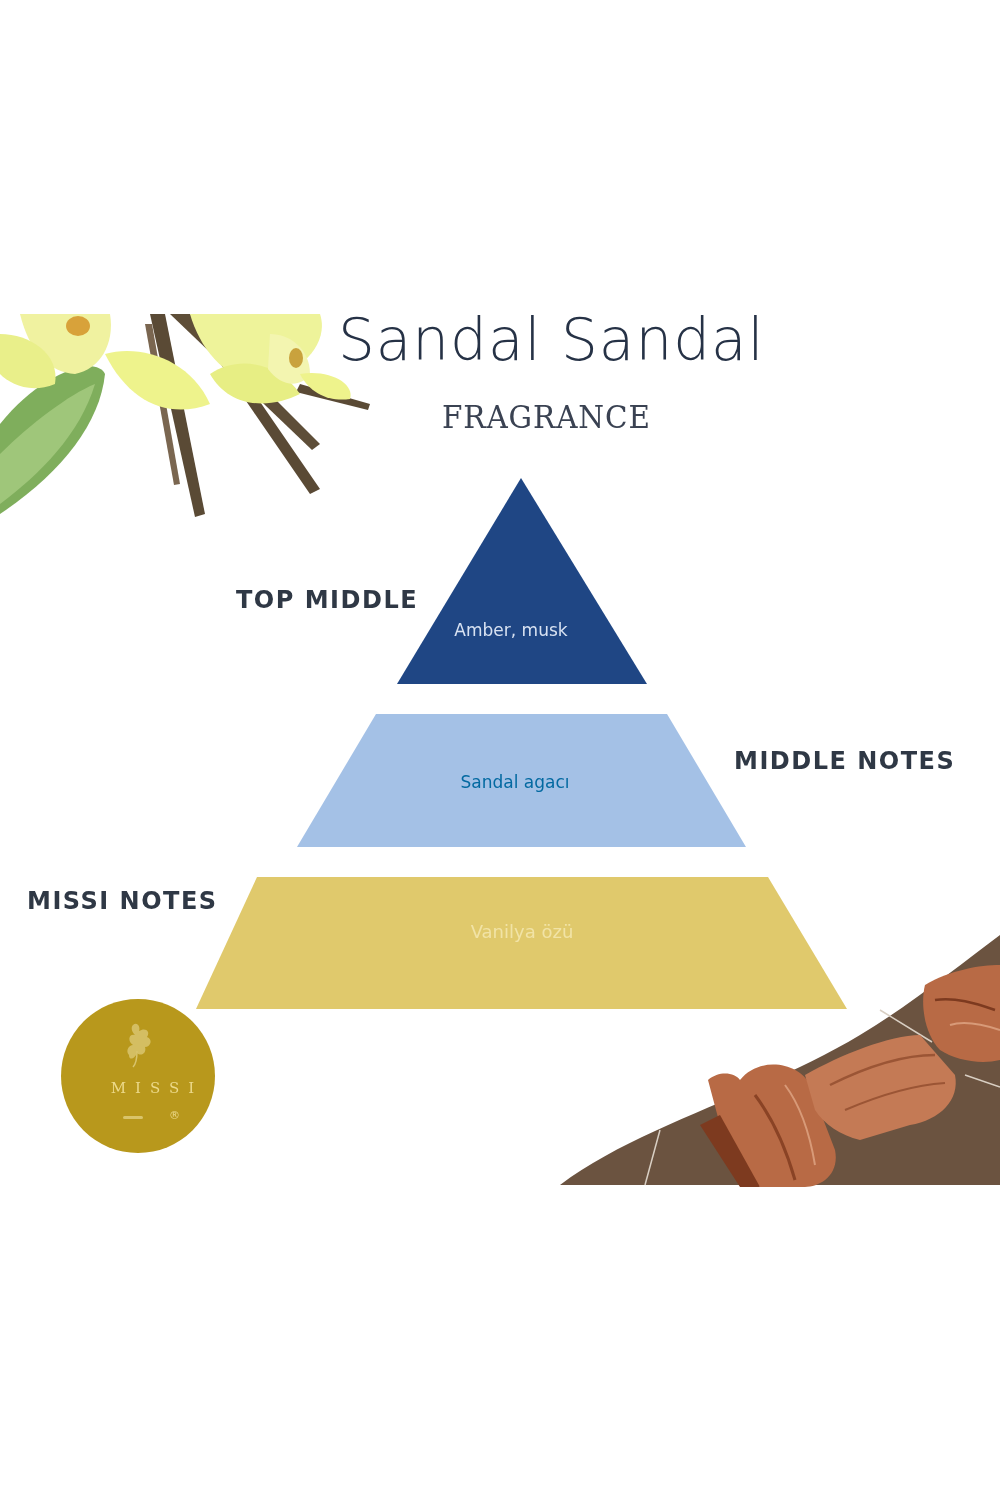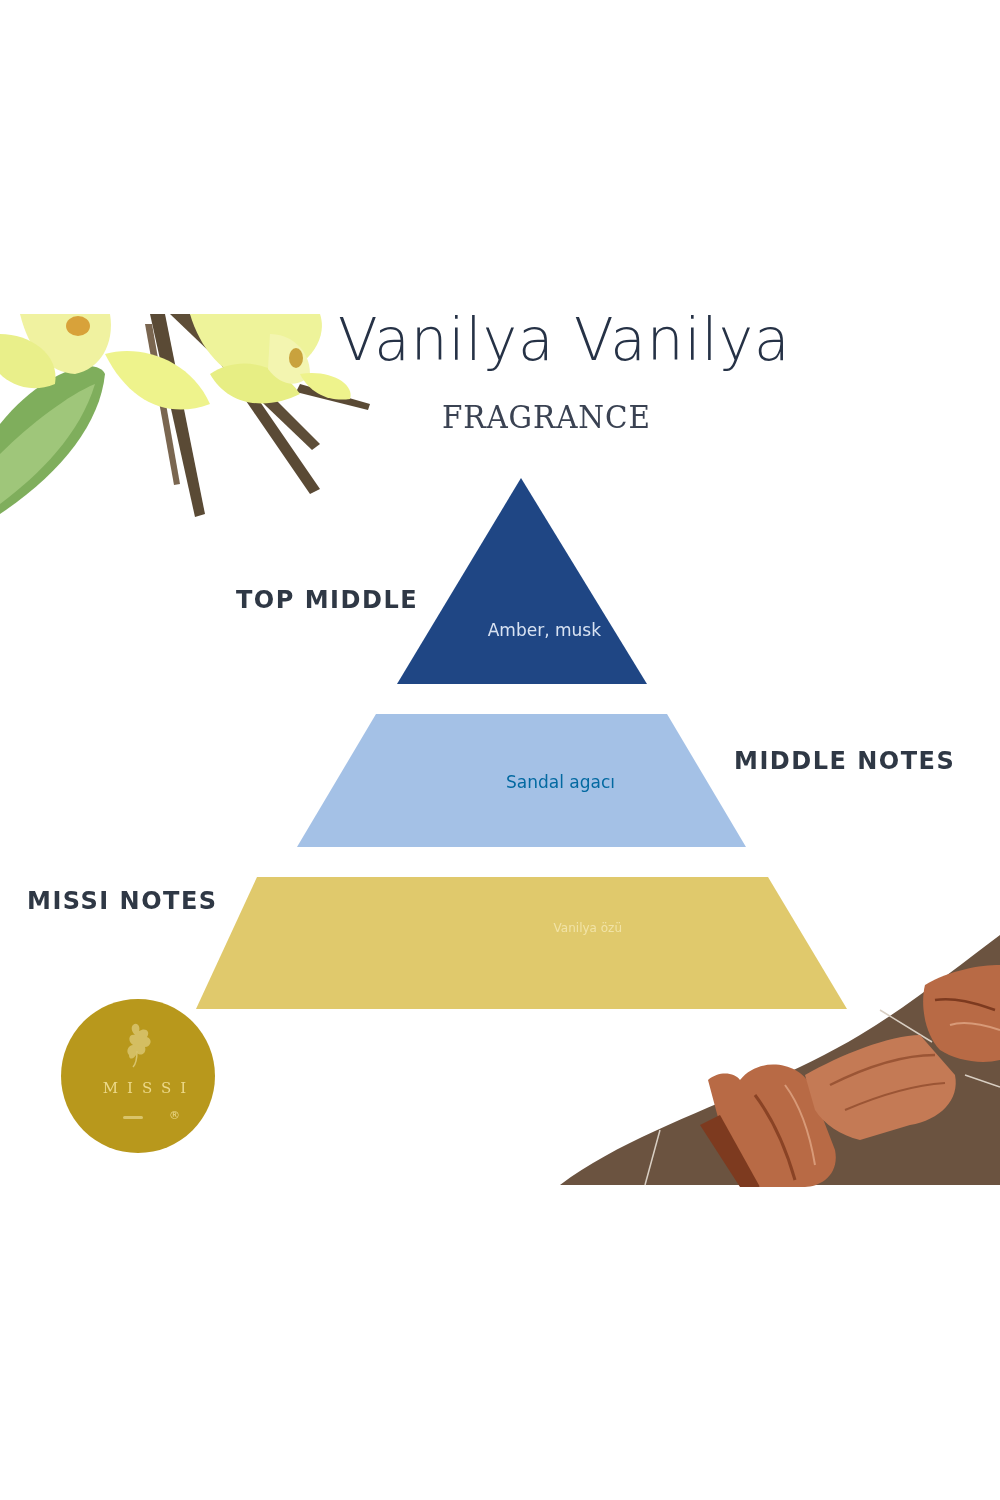--- a/index.html
+++ b/index.html
@@ -20,29 +20,29 @@
       font-family: "DejaVu Serif", serif; font-size: 32px; letter-spacing: 1px;
       color: #3a4252; white-space: nowrap;
       transform: scaleX(0.92); transform-origin: left center;
     }
     .tier-label {
       font-family: "DejaVu Sans", sans-serif; font-weight: bold;
       font-size: 24px; letter-spacing: 1.5px; color: #2f3845; white-space: nowrap;
     }
     .tier-text {
       font-family: "DejaVu Sans", sans-serif; font-size: 17px;
-      text-align: right; white-space: nowrap;
+      text-align: center; white-space: nowrap;
     }
     #pyramid { left: 0; top: 0; }
     #logo {
       left: 61px; top: 999px; width: 154px; height: 154px; border-radius: 50%;
       background: #b8981c;
     }
     #logo-name {
-      left: 8px; width: 154px; top: 80px; text-align: center;
+      left: 16px; width: 154px; top: 80px; text-align: center;
       font-family: "DejaVu Serif", serif; font-size: 15px; letter-spacing: 9px;
       color: #ecd98a; padding-left: 6px; box-sizing: border-box;
     }
     #logo-reg {
       left: 108px; top: 110px; font-size: 11px; color: #ecd98a;
     }
     #logo-sub {
       left: 62px; top: 117px; width: 20px; height: 3px; background: #d9c46a; border-radius: 2px;
     }
   </style>
@@ -64,32 +64,32 @@
   <ellipse cx="78" cy="12" rx="12" ry="10" fill="#d8a23a"></ellipse>
   <path d="M0 20 C30 20 60 40 55 70 C30 80 10 70 0 60 Z" fill="#e9ef8a"></path>
   <path d="M105 40 C140 30 190 45 210 90 C170 105 130 90 105 40 Z" fill="#eef38c"></path>
   <path d="M190 0 L320 0 C330 30 300 60 260 70 C225 65 200 35 190 0 Z" fill="#eef39a"></path>
   <path d="M210 60 C240 40 280 50 300 80 C270 95 230 95 210 60 Z" fill="#e7ee84"></path>
   <path d="M270 20 C290 20 310 35 310 60 C300 75 280 72 268 55 Z" fill="#f3f5b0"></path>
   <ellipse cx="296" cy="44" rx="7" ry="10" fill="#c9a23d"></ellipse>
   <path d="M300 60 C330 55 355 70 350 85 C330 88 310 80 300 60 Z" fill="#eef38c"></path>
 </svg>
 
-<div id="title" class="abs">Vanilya Vanilya</div>
+<div id="title" class="abs">Sandal Sandal</div>
 <div id="subtitle" class="abs">FRAGRANCE</div>
 
 <svg id="pyramid" class="abs" width="1000" height="1500">
   <polygon points="521,478 647,684 397,684" fill="#1f4684"></polygon>
   <polygon points="376,714 667,714 746,847 297,847" fill="#a4c1e6"></polygon>
   <polygon points="257,877 768,877 847,1009 196,1009" fill="#e0c96c"></polygon>
 </svg>
 
 <div class="abs tier-text" style="left:421px;top:620px;width:180px;color:#d8e2f2;">Amber, musk</div>
 <div class="abs tier-text" style="left:415px;top:772px;width:200px;color:#0369a1;">Sandal agacı</div>
-<div class="abs tier-text" style="left:422px;top:921px;width:200px;color:#f1e3a6;font-size:12px;">Vanilya özü</div>
+<div class="abs tier-text" style="left:422px;top:921px;width:200px;color:#f1e3a6;font-size:18px;">Vanilya özü</div>
 
 <div class="abs tier-label" style="left:236px;top:586px;">TOP MIDDLE</div>
 <div class="abs tier-label" style="left:734px;top:747px;">MIDDLE NOTES</div>
 <div class="abs tier-label" style="left:27px;top:887px;">MISSI NOTES</div>
 
 <div id="logo" class="abs">
   <svg class="abs" style="left:62px;top:22px" width="34" height="48" viewBox="0 0 34 48">
     <path d="M10 4 C14 0 18 6 16 10 C22 6 28 10 24 16 C30 18 28 26 22 26 C24 32 18 36 14 32 C12 38 6 40 6 34 C2 30 6 24 10 24 C4 20 6 12 12 14 C8 10 8 6 10 4 Z" fill="#d8c46e" opacity="0.85"></path>
     <path d="M14 30 C14 38 12 44 10 46" stroke="#d8c46e" stroke-width="1.5" fill="none"></path>
   </svg>

